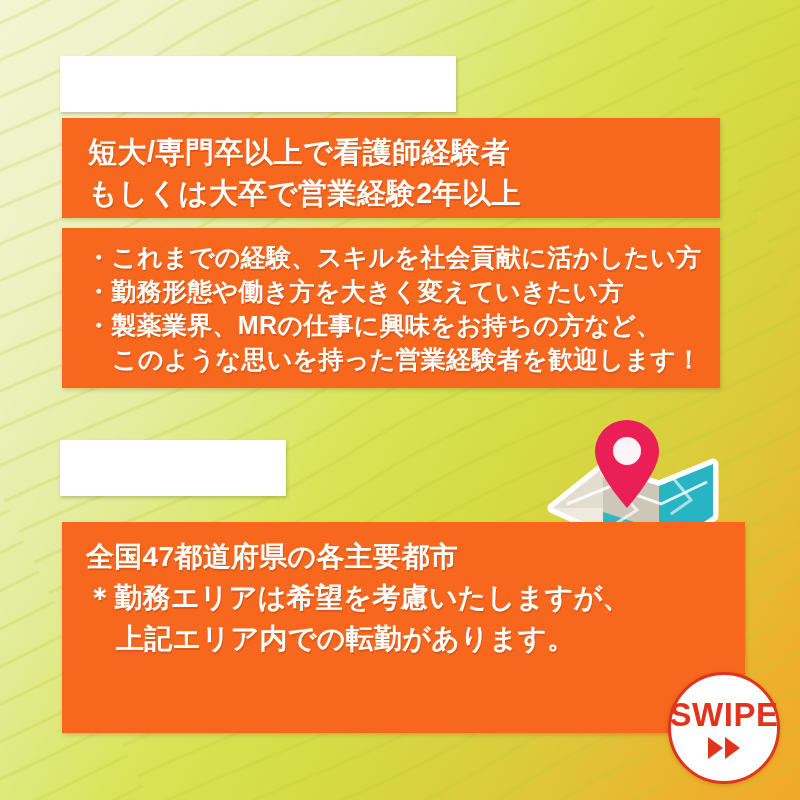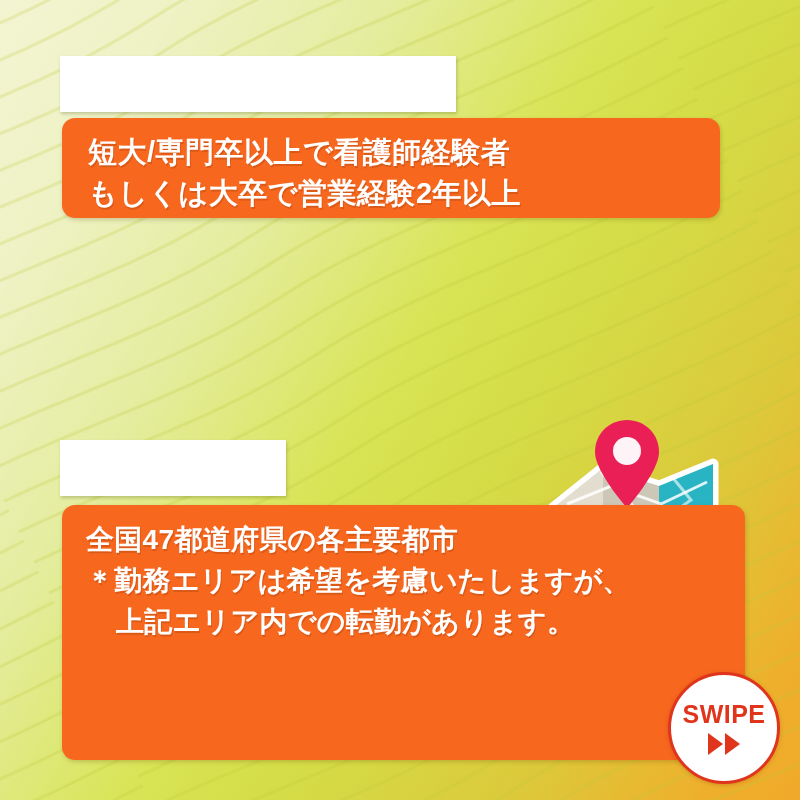--- a/index.html
+++ b/index.html
@@ -62,21 +62,20 @@
     text-shadow: 2px 2px 0 rgba(0,0,0,.25);
     white-space: nowrap;
   }
 
   
   .orange-block {
     position: absolute;
     background: #f8671e;
     box-shadow: 1px 2px 4px rgba(90,60,10,.22);
     box-sizing: border-box;
-    border-radius: 13px;
   }
   .orange-block p {
     margin: 0;
     color: #ffffff;
     font-weight: bold;
     white-space: nowrap;
     text-shadow: 1px 2px 0 rgba(120,40,0,.22);
   }
 
   
@@ -106,23 +105,23 @@
     line-height: 34px;
     letter-spacing: .3px;
   }
   #bullet-block p.indent {
     padding-left: 26px;
   }
 
   
   #loc-block {
     left: 62px;
-    top: 505px;
+    top: 522px;
     width: 683px;
-    height: 255px;
+    height: 211px;
     padding: 14px 0 0 24px;
   }
   #loc-block p {
     font-size: 28px;
     line-height: 41px;
     letter-spacing: .3px;
   }
   #loc-block p.indent {
     padding-left: 30px;
   }
@@ -149,21 +148,21 @@
     box-sizing: border-box;
     display: flex;
     flex-direction: column;
     align-items: center;
     justify-content: center;
     box-shadow: 0 1px 4px rgba(120,40,0,.25);
   }
   #swipe-badge .swipe-label {
     color: #e0341c;
     font-weight: bold;
-    font-size: 25px;
+    font-size: 33px;
     letter-spacing: .5px;
     line-height: 1;
     margin-bottom: 6px;
   }
   #swipe-badge .swipe-arrows {
     display: flex;
     gap: 2px;
   }
   .tri {
     width: 0;
@@ -187,20 +186,26 @@
     <rect x="0" y="0" width="800" height="800" fill="url(#wavepat)"></rect>
   </svg>
 
   <div class="head-plate" style="left:60px; top:56px; width:396px; height:56px;"></div>
 
   <div id="qual-block" class="orange-block">
     <p>短大/専門卒以上で看護師経験者</p>
     <p>もしくは大卒で営業経験2年以上</p>
   </div>
 
+  <div id="bullet-block" class="orange-block">
+    <p>・これまでの経験、スキルを社会貢献に活かしたい方</p>
+    <p>・勤務形態や働き方を大きく変えていきたい方</p>
+    <p>・製薬業界、MRの仕事に興味をお持ちの方など、</p>
+    <p class="indent">このような思いを持った営業経験者を歓迎します！</p>
+  </div>
 
   <div class="head-plate" style="left:60px; top:440px; width:226px; height:56px;"></div>
 
   <svg id="map-illus" viewBox="0 0 185 170" aria-hidden="true">
     <g>
 
       <path d="M12,96 L62,56 L118,74 L172,52 L172,104 L118,140 L62,118 Z" fill="#ffffff" stroke="#ffffff" stroke-width="11" stroke-linejoin="round"></path>
 
       <path d="M12,96 L62,56 L62,118 Z" fill="#e3ddd0"></path>
       <path d="M62,56 L118,74 L118,140 L62,118 Z" fill="#cdc7b8"></path>

